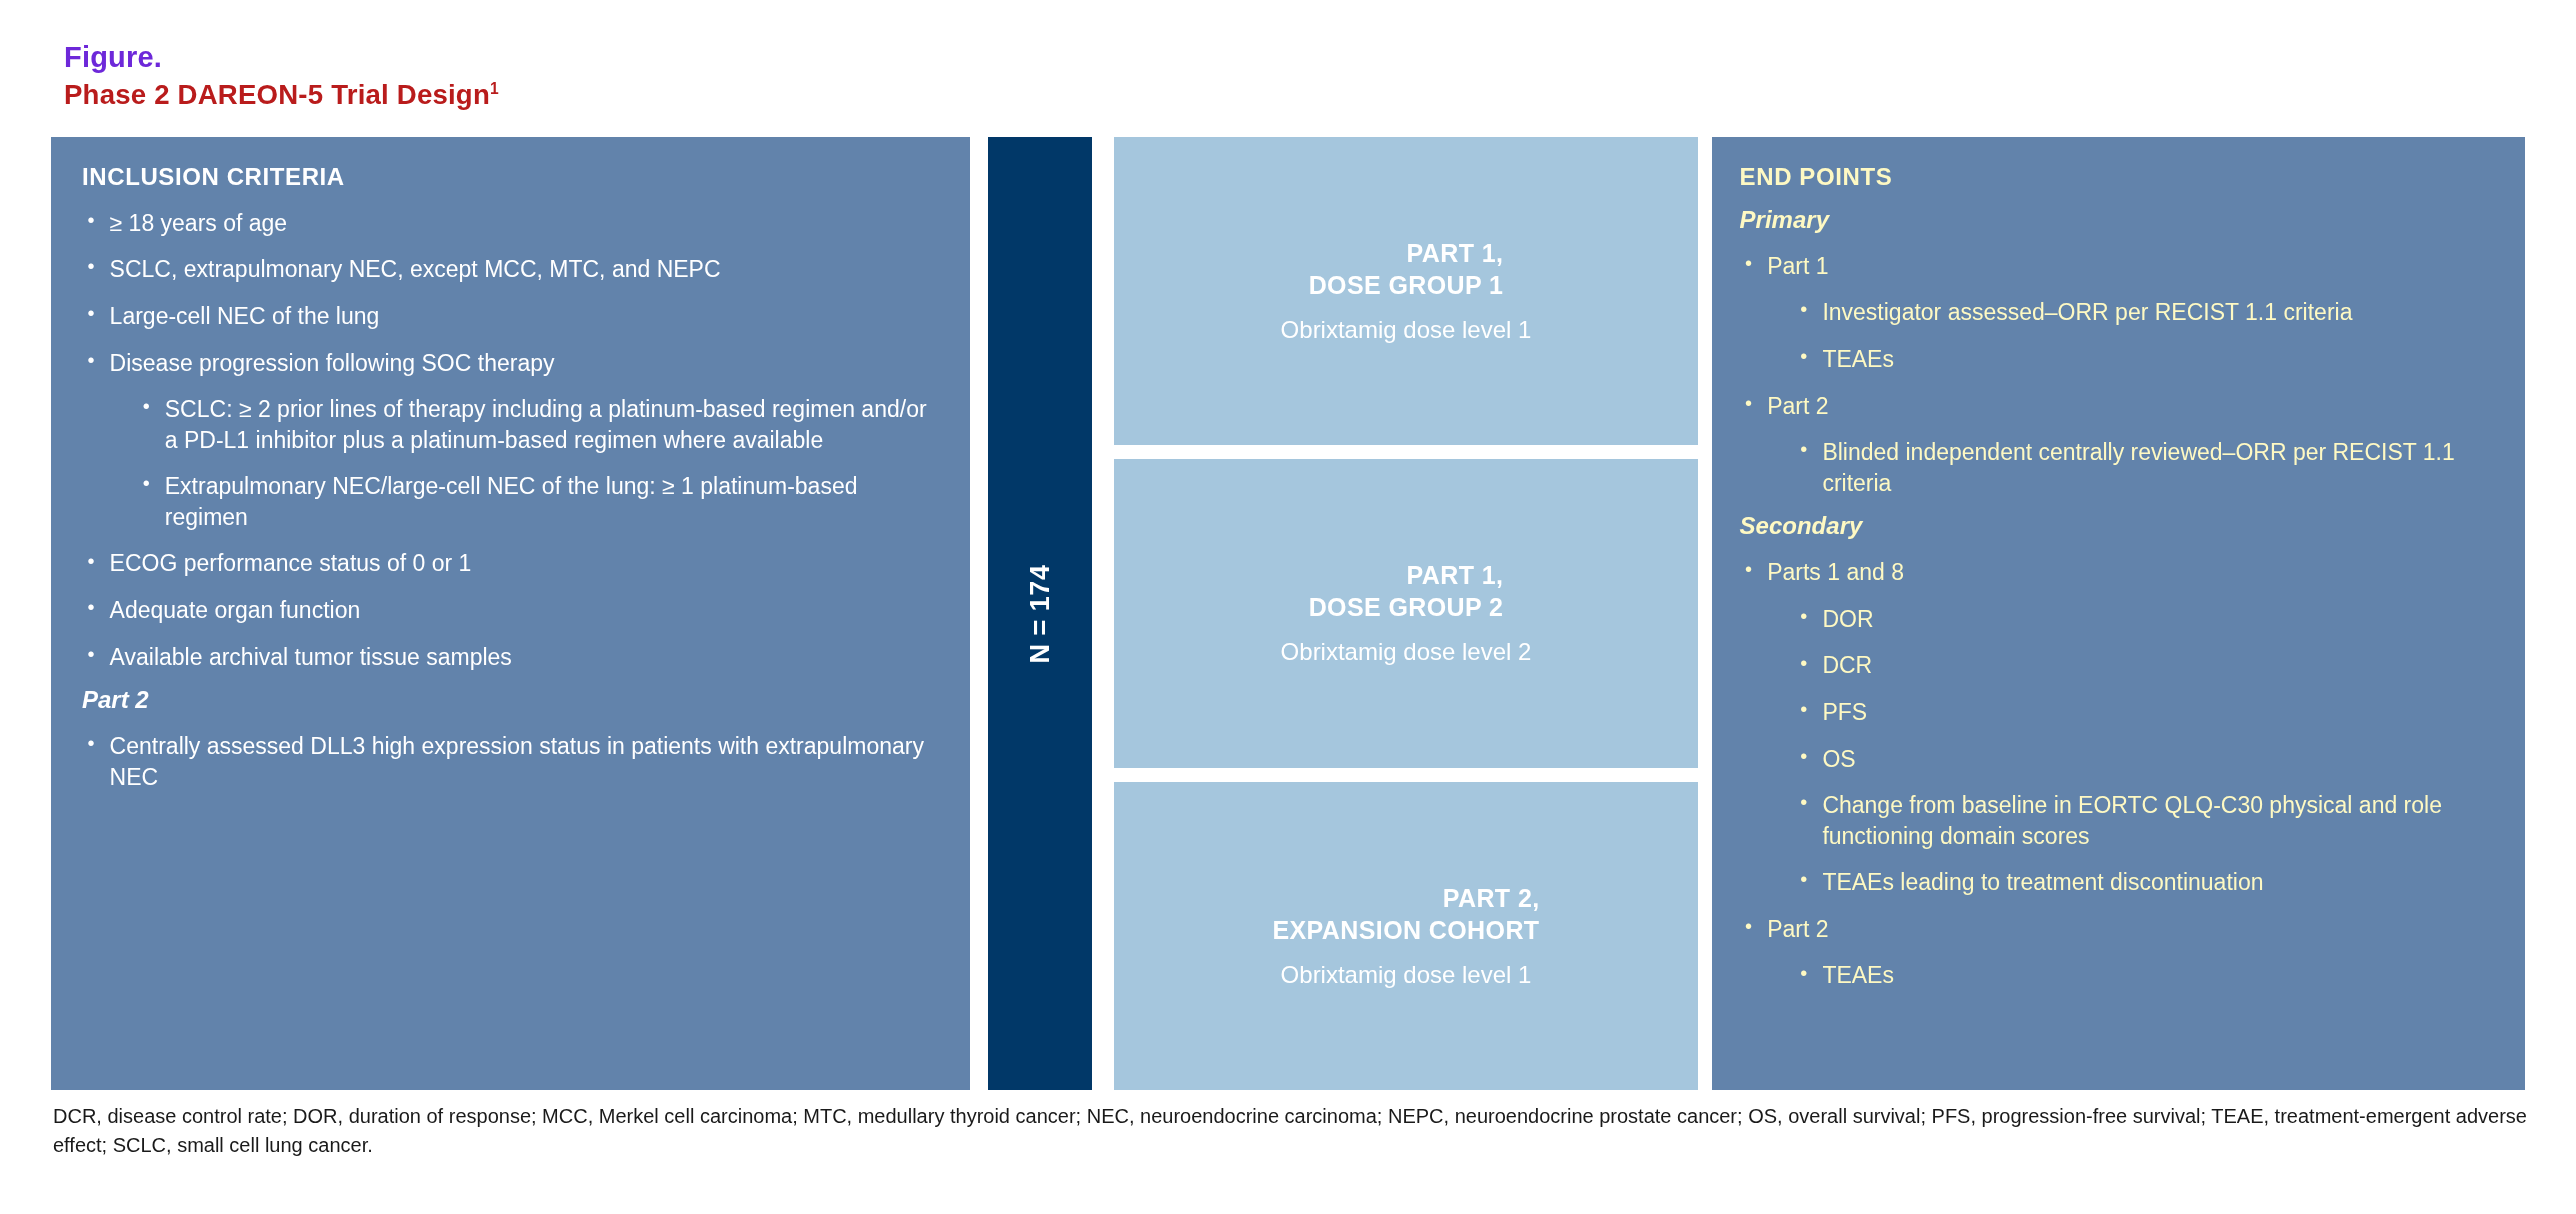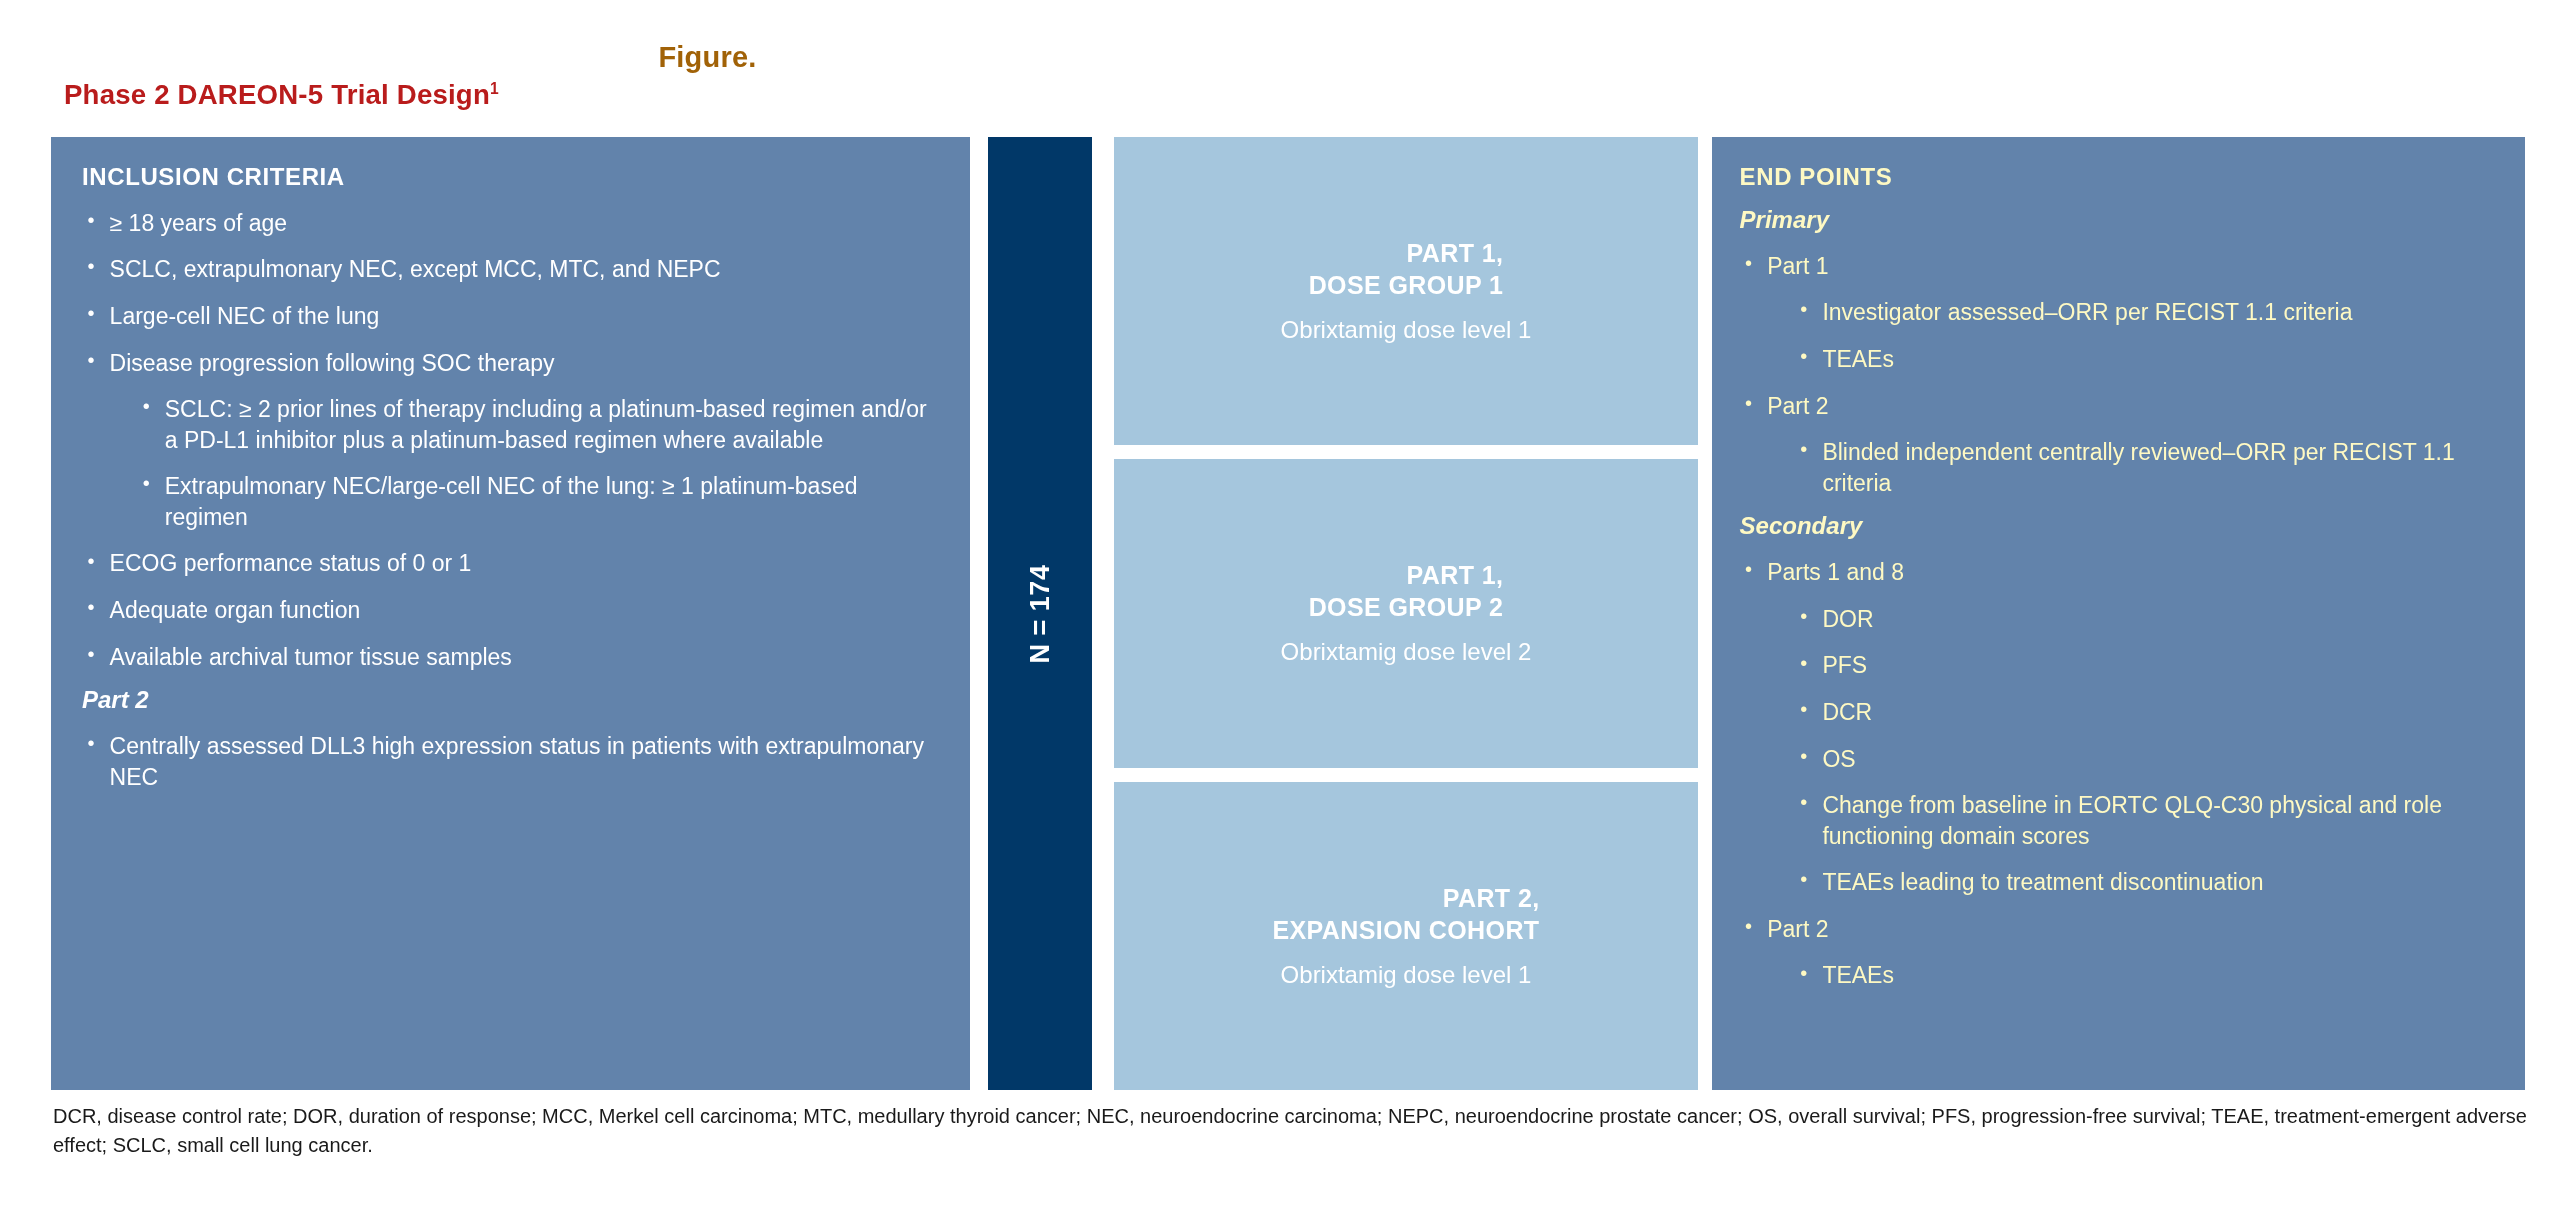--- a/index.html
+++ b/index.html
@@ -18,24 +18,23 @@
   
   #title-block {
     position: absolute;
     left: 64px;
     top: 40px;
     width: 1287px;
   }
   #figure-label {
     font-size: 29px;
     font-weight: bold;
-    color: #a16207;
+    color: #6d28d9;
     letter-spacing: 0.2px;
     line-height: 1.18;
-    text-align: center;
   }
   #figure-subtitle {
     font-size: 27.6px;
     font-weight: bold;
     color: #b91c1c;
     line-height: 1.2;
     margin-top: 3.7px;
     letter-spacing: 0.2px;
   }
   #figure-subtitle sup {
@@ -274,22 +273,22 @@
         </ul>
       </li>
     </ul>
 
     <div class="sub-heading-italic">Secondary</div>
     <ul class="bullets">
       <li>
         <span>Parts 1 and 8</span>
         <ul class="bullets">
           <li>DOR</li>
+          <li>DCR</li>
           <li>PFS</li>
-          <li>DCR</li>
           <li>OS</li>
           <li>Change from baseline in EORTC QLQ-C30 physical and role functioning domain scores</li>
           <li>TEAEs leading to treatment discontinuation</li>
         </ul>
       </li>
       <li>
         <span>Part 2</span>
         <ul class="bullets">
           <li>TEAEs</li>
         </ul>

